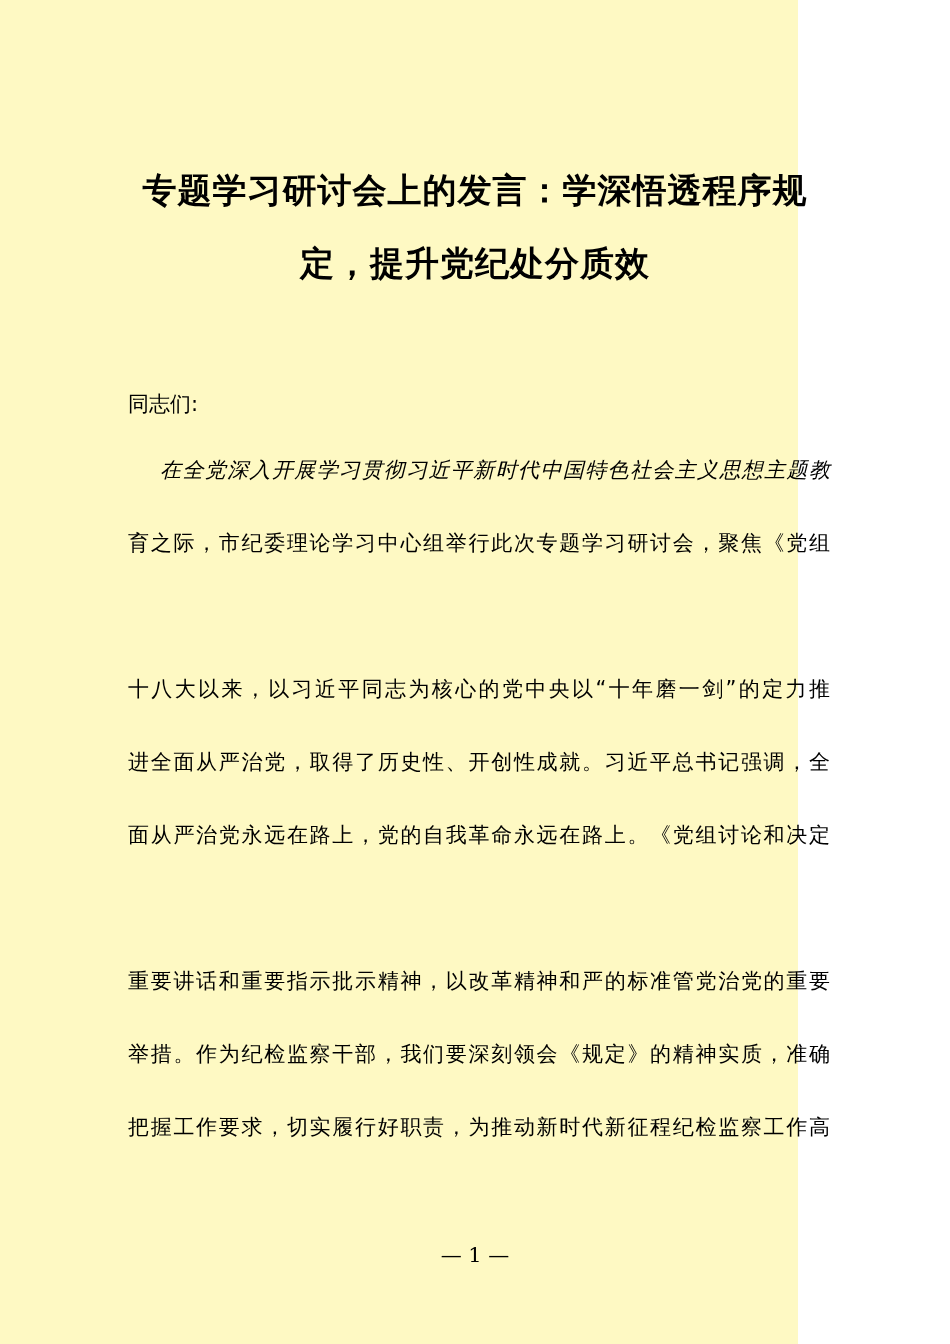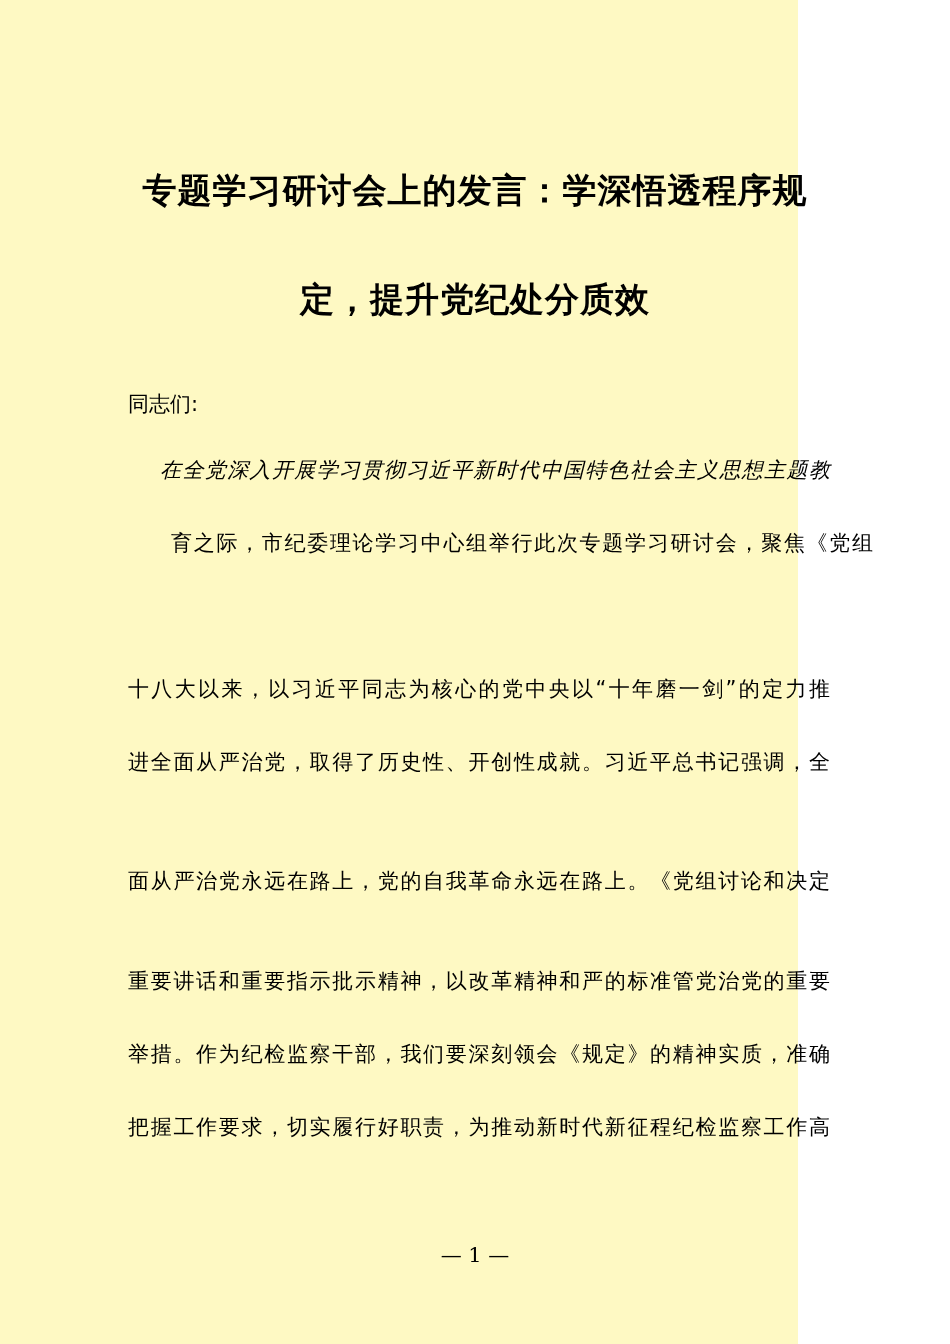--- a/index.html
+++ b/index.html
@@ -29,21 +29,21 @@
       width: 950px;
       text-align: center;
       font-family: "DejaVu Serif", "Liberation Serif", serif;
       font-weight: bold;
       font-size: 34px;
       line-height: 40px;
       letter-spacing: 1px;
       white-space: nowrap;
     }
     .title.l1 { top: 170px; }
-    .title.l2 { top: 243px; margin-top: 36px; }
+    .title.l2 { top: 243px; }
 
     .line {
       position: absolute;
       left: 128px;
       width: 702px;
       font-family: "DejaVu Sans", "Liberation Sans", sans-serif;
       font-size: 21px;
       line-height: 30px;
       white-space: nowrap;
       text-align: justify;
@@ -69,23 +69,23 @@
 <body>
 
 <div class="page">
 
   <div class="title l1">专题学习研讨会上的发言：学深悟透程序规</div>
   <div class="title l2">定，提升党纪处分质效</div>
 
   <div class="line salutation" style="top:389px;">同志们:</div>
 
   <div class="line first" style="top:455px;">在全党深入开展学习贯彻习近平新时代中国特色社会主义思想主题教</div>
-  <div class="line" style="top:528px;margin-left:43px;">育之际，市纪委理论学习中心组举行此次专题学习研讨会，聚焦《党组</div>
+  <div class="line" style="top:528px;">育之际，市纪委理论学习中心组举行此次专题学习研讨会，聚焦《党组</div>
   <div class="line" style="top:674px;">十八大以来，以习近平同志为核心的党中央以“十年磨一剑”的定力推</div>
   <div class="line" style="top:747px;">进全面从严治党，取得了历史性、开创性成就。习近平总书记强调，全</div>
-  <div class="line" style="top:820px;margin-top:46px;">面从严治党永远在路上，党的自我革命永远在路上。《党组讨论和决定</div>
+  <div class="line" style="top:820px;">面从严治党永远在路上，党的自我革命永远在路上。《党组讨论和决定</div>
   <div class="line" style="top:966px;">重要讲话和重要指示批示精神，以改革精神和严的标准管党治党的重要</div>
   <div class="line" style="top:1039px;">举措。作为纪检监察干部，我们要深刻领会《规定》的精神实质，准确</div>
   <div class="line" style="top:1112px;">把握工作要求，切实履行好职责，为推动新时代新征程纪检监察工作高</div>
 
   <div class="footer">— 1 —</div>
 
 </div>
 
 </body></html>

